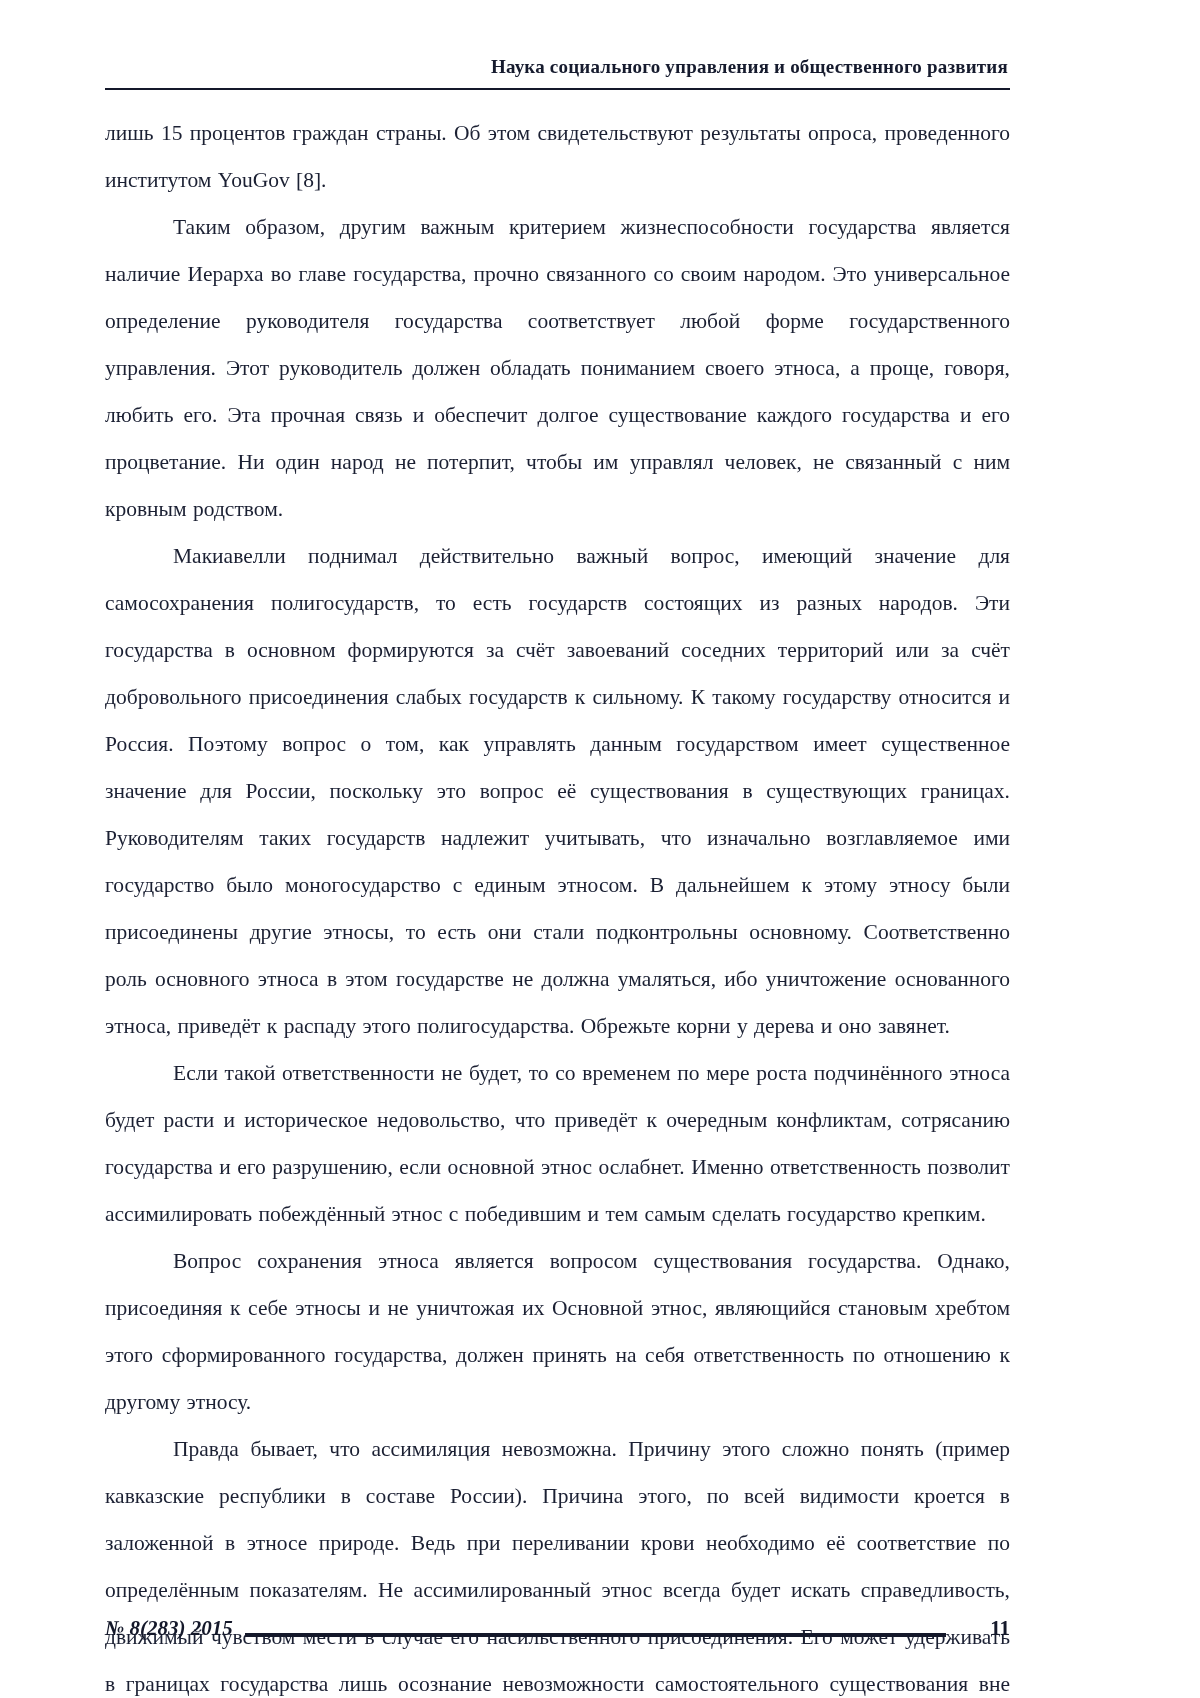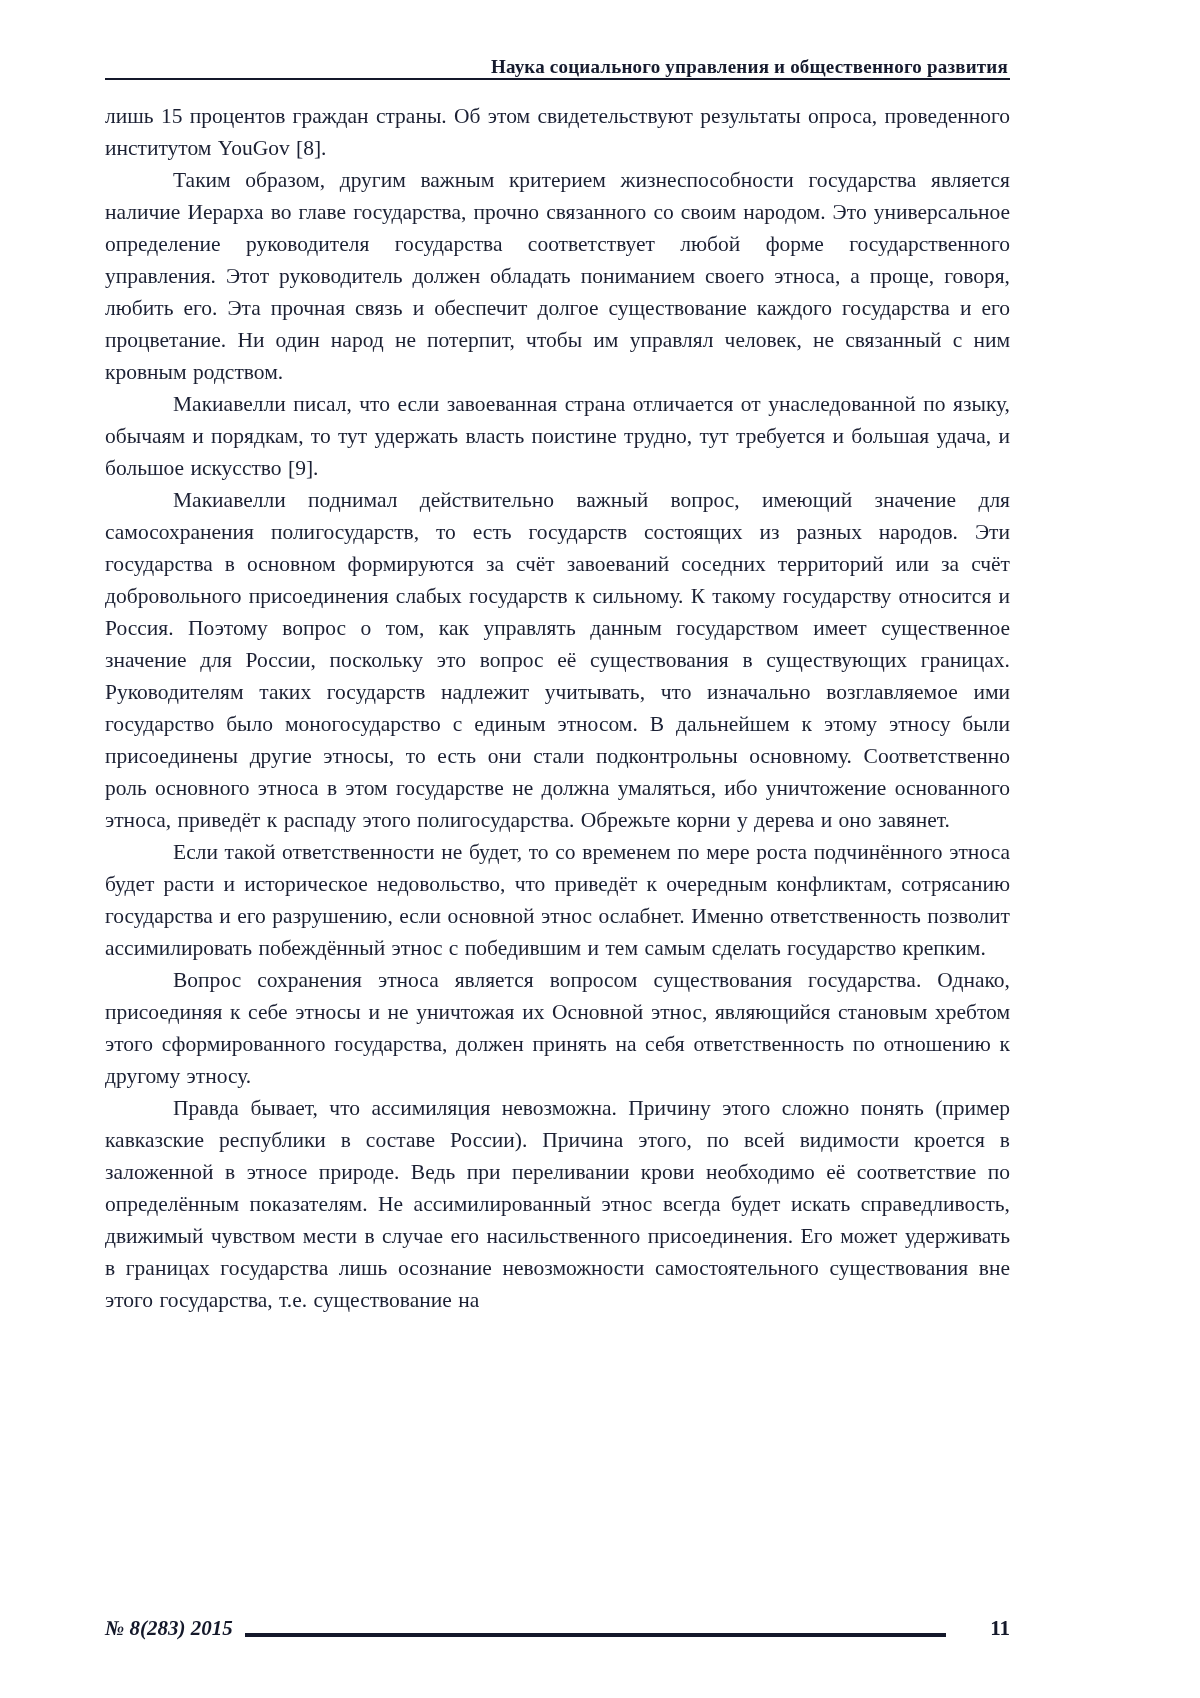--- a/index.html
+++ b/index.html
@@ -23,33 +23,33 @@
     left: 105px;
     top: 56px;
     width: 905px;
   }
   .running-head {
     text-align: right;
     font-weight: bold;
     font-size: 19px;
     letter-spacing: 0.2px;
     padding-right: 2px;
-    padding-bottom: 0;
+    padding-bottom: 10px;
     color: #161b2e;
   }
   .head-rule {
     border: 0;
     border-top: 2.5px solid #14182a;
     margin: 0 0 20px 0;
     height: 0;
   }
   .body-text p {
     margin: 0;
     font-size: 21.5px;
-    line-height: 32px;
+    line-height: 47px;
     text-align: justify;
     text-indent: 68px;
     word-spacing: 1px;
   }
   .body-text p.no-indent {
     text-indent: 0;
   }
   .footer {
     position: absolute;
     left: 105px;
@@ -82,21 +82,20 @@
 
 <div class="page">
   <div class="content">
 
     <div class="running-head">Наука социального управления и общественного развития</div>
     <hr class="head-rule">
 
     <div class="body-text">
       <p class="no-indent">лишь 15 процентов граждан страны. Об этом свидетельствуют результаты опроса, проведенного институтом YouGov [8].</p>
       <p>Таким образом, другим важным критерием жизнеспособности государства является наличие Иерарха во главе государства, прочно связанного со своим народом. Это универсальное определение руководителя государства соответствует любой форме государственного управления. Этот руководитель должен обладать пониманием своего этноса, а проще, говоря, любить его. Эта прочная связь и обеспечит долгое существование каждого государства и его процветание. Ни один народ не потерпит, чтобы им управлял человек, не связанный с ним кровным родством.</p>
-      <p>Макиавелли писал, что если завоеванная страна отличается от унаследованной по языку, обычаям и порядкам, то тут удержать власть поистине трудно, тут требуется и большая удача, и большое искусство [9].</p>
       <p>Макиавелли поднимал действительно важный вопрос, имеющий значение для самосохранения полигосударств, то есть государств состоящих из разных народов. Эти государства в основном формируются за счёт завоеваний соседних территорий или за счёт добровольного присоединения слабых государств к сильному. К такому государству относится и Россия. Поэтому вопрос о том, как управлять данным государством имеет существенное значение для России, поскольку это вопрос её существования в существующих границах. Руководителям таких государств надлежит учитывать, что изначально возглавляемое ими государство было моногосударство с единым этносом. В дальнейшем к этому этносу были присоединены другие этносы, то есть они стали подконтрольны основному. Соответственно роль основного этноса в этом государстве не должна умаляться, ибо уничтожение основанного этноса, приведёт к распаду этого полигосударства. Обрежьте корни у дерева и оно завянет.</p>
       <p>Если такой ответственности не будет, то со временем по мере роста подчинённого этноса будет расти и историческое недовольство, что приведёт к очередным конфликтам, сотрясанию государства и его разрушению, если основной этнос ослабнет. Именно ответственность позволит ассимилировать побеждённый этнос с победившим и тем самым сделать государство крепким.</p>
       <p>Вопрос сохранения этноса является вопросом существования государства. Однако, присоединяя к себе этносы и не уничтожая их Основной этнос, являющийся становым хребтом этого сформированного государства, должен принять на себя ответственность по отношению к другому этносу.</p>
       <p>Правда бывает, что ассимиляция невозможна. Причину этого сложно понять (пример кавказские республики в составе России). Причина этого, по всей видимости кроется в заложенной в этносе природе. Ведь при переливании крови необходимо её соответствие по определённым показателям. Не ассимилированный этнос всегда будет искать справедливость, движимый чувством мести в случае его насильственного присоединения. Его может удерживать в границах государства лишь осознание невозможности самостоятельного существования вне этого государства, т.е. существование на</p>
     </div>
   </div>
 
   <div class="footer">
     <span class="issue">№ 8(283) 2015</span>
     <span class="footer-rule"></span>

